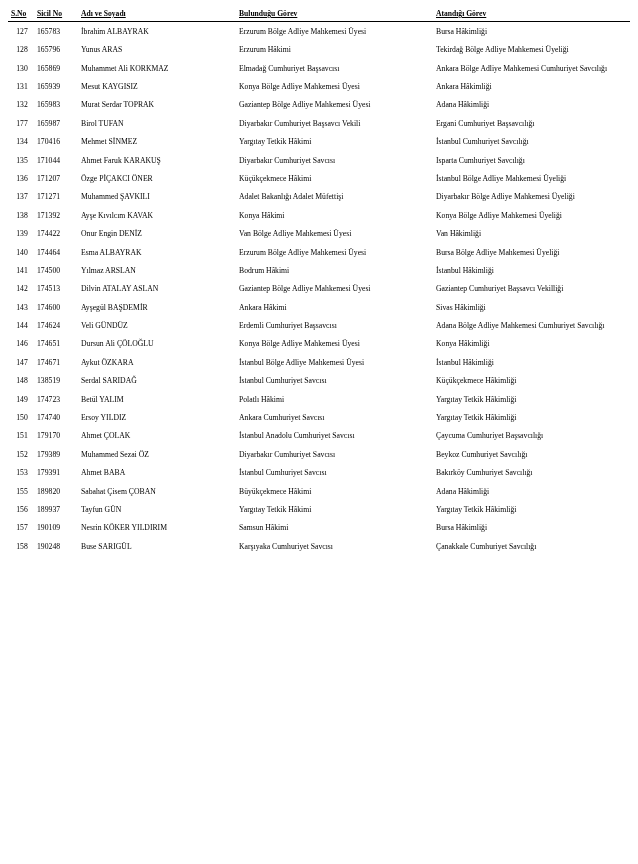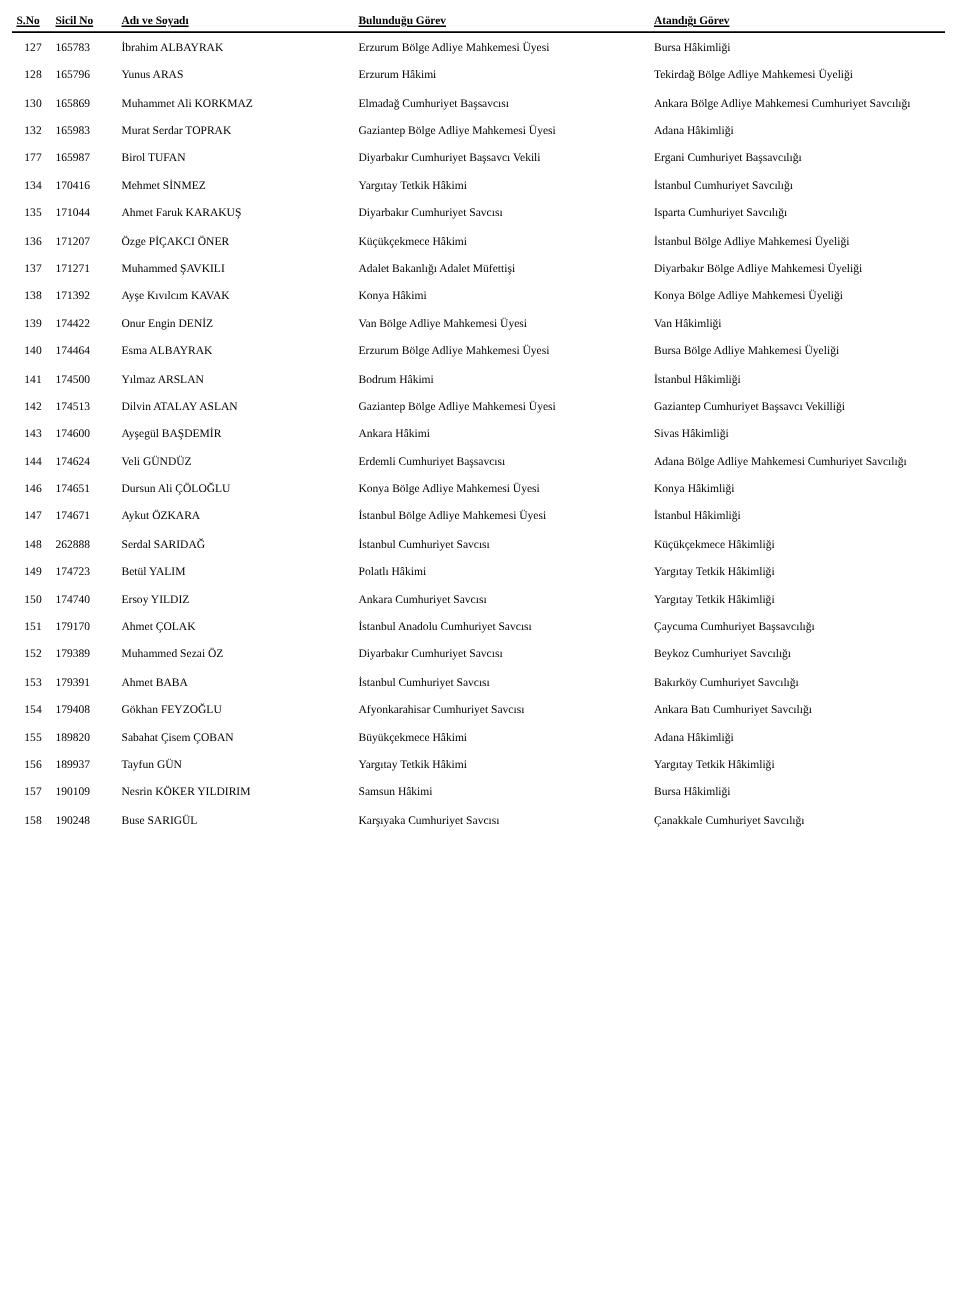--- a/index.html
+++ b/index.html
@@ -107,20 +107,27 @@
           <td class="td-new">Tekirdağ Bölge Adliye Mahkemesi Üyeliği</td>
         </tr>
         <tr>
           <td class="td-sno">130</td>
           <td class="td-sicil">165869</td>
           <td class="td-name">Muhammet Ali KORKMAZ</td>
           <td class="td-cur">Elmadağ Cumhuriyet Başsavcısı</td>
           <td class="td-new">Ankara Bölge Adliye Mahkemesi Cumhuriyet Savcılığı</td>
         </tr>
         <tr>
+          <td class="td-sno">131</td>
+          <td class="td-sicil">165939</td>
+          <td class="td-name">Mesut KAYGISIZ</td>
+          <td class="td-cur">Konya Bölge Adliye Mahkemesi Üyesi</td>
+          <td class="td-new">Ankara Hâkimliği</td>
+        </tr>
+        <tr>
           <td class="td-sno">132</td>
           <td class="td-sicil">165983</td>
           <td class="td-name">Murat Serdar TOPRAK</td>
           <td class="td-cur">Gaziantep Bölge Adliye Mahkemesi Üyesi</td>
           <td class="td-new">Adana Hâkimliği</td>
         </tr>
         <tr>
           <td class="td-sno">177</td>
           <td class="td-sicil">165987</td>
           <td class="td-name">Birol TUFAN</td>
@@ -213,21 +220,21 @@
         </tr>
         <tr>
           <td class="td-sno">147</td>
           <td class="td-sicil">174671</td>
           <td class="td-name">Aykut ÖZKARA</td>
           <td class="td-cur">İstanbul Bölge Adliye Mahkemesi Üyesi</td>
           <td class="td-new">İstanbul Hâkimliği</td>
         </tr>
         <tr>
           <td class="td-sno">148</td>
-          <td class="td-sicil">262888</td>
+          <td class="td-sicil">138519</td>
           <td class="td-name">Serdal SARIDAĞ</td>
           <td class="td-cur">İstanbul Cumhuriyet Savcısı</td>
           <td class="td-new">Küçükçekmece Hâkimliği</td>
         </tr>
         <tr>
           <td class="td-sno">149</td>
           <td class="td-sicil">174723</td>
           <td class="td-name">Betül YALIM</td>
           <td class="td-cur">Polatlı Hâkimi</td>
           <td class="td-new">Yargıtay Tetkik Hâkimliği</td>
@@ -254,27 +261,20 @@
           <td class="td-new">Beykoz Cumhuriyet Savcılığı</td>
         </tr>
         <tr>
           <td class="td-sno">153</td>
           <td class="td-sicil">179391</td>
           <td class="td-name">Ahmet BABA</td>
           <td class="td-cur">İstanbul Cumhuriyet Savcısı</td>
           <td class="td-new">Bakırköy Cumhuriyet Savcılığı</td>
         </tr>
         <tr>
-          <td class="td-sno">154</td>
-          <td class="td-sicil">179408</td>
-          <td class="td-name">Gökhan FEYZOĞLU</td>
-          <td class="td-cur">Afyonkarahisar Cumhuriyet Savcısı</td>
-          <td class="td-new">Ankara Batı Cumhuriyet Savcılığı</td>
-        </tr>
-        <tr>
           <td class="td-sno">155</td>
           <td class="td-sicil">189820</td>
           <td class="td-name">Sabahat Çisem ÇOBAN</td>
           <td class="td-cur">Büyükçekmece Hâkimi</td>
           <td class="td-new">Adana Hâkimliği</td>
         </tr>
         <tr>
           <td class="td-sno">156</td>
           <td class="td-sicil">189937</td>
           <td class="td-name">Tayfun GÜN</td>

